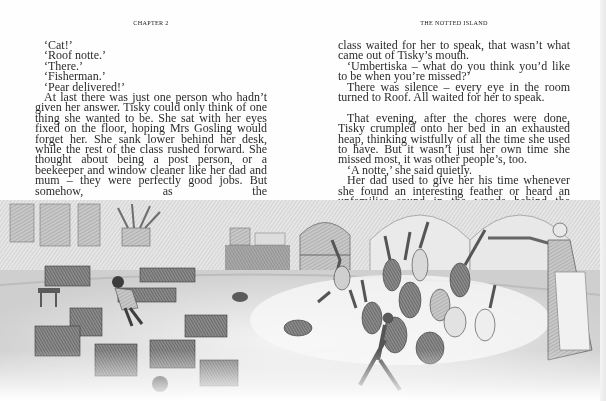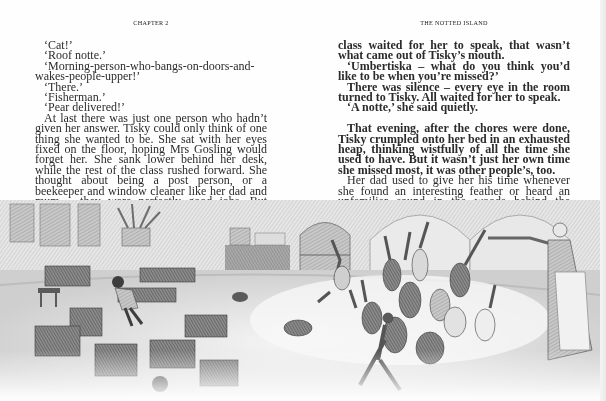--- a/index.html
+++ b/index.html
@@ -20,51 +20,50 @@
     .rh-right { left: 338px; width: 232px; }
     .text-block {
       position: absolute; font-size: 12px; line-height: 10.4px; color: #2b2b2b;
     }
     .tb-left { left: 35px; top: 40px; width: 232px; }
     .tb-right { left: 338px; top: 40px; width: 232px; }
     .text-block p { margin: 0; text-align: justify; }
     .text-block p.dlg { text-indent: 9px; text-align: left; }
     .text-block p.ind { text-indent: 9px; }
     .text-block p.noind { text-indent: 0; }
-    .text-block p.last { text-align-last: left; font-weight: bold; }
+    .text-block p.last { text-align-last: left; }
     .text-block p.gap { margin-top: 10.4px; }
     .illustration {
       position: absolute; left: 0; top: 200px; width: 600px; height: 201px; overflow: hidden;
     }
     .illustration svg { display: block; }
   </style>
 </head>
 <body>
 
 <div class="spread">
 
   <div class="running-head rh-left">CHAPTER 2</div>
   <div class="running-head rh-right">THE NOTTED ISLAND</div>
 
   <div class="text-block tb-left">
     <p class="dlg">‘Cat!’</p>
     <p class="dlg">‘Roof notte.’</p>
-    <p class="dlg">‘Morning-person-who-bangs-on-doors-and-wakes-people-upper!’</p>
     <p class="dlg">‘There.’</p>
     <p class="dlg">‘Fisherman.’</p>
     <p class="dlg">‘Pear delivered!’</p>
     <p class="ind" style="text-align-last: justify;">At last there was just one person who hadn’t given her answer. Tisky could only think of one thing she wanted to be. She sat with her eyes fixed on the floor, hoping Mrs Gosling would forget her. She sank lower behind her desk, while the rest of the class rushed forward. She thought about being a post person, or a beekeeper and window cleaner like her dad and mum – they were perfectly good jobs. But somehow, as the</p>
   </div>
 
   <div class="text-block tb-right">
     <p class="noind last">class waited for her to speak, that wasn’t what came out of Tisky’s mouth.</p>
     <p class="ind last">‘Umbertiska – what do you think you’d like to be when you’re missed?’</p>
-    <p class="ind last">There was silence – every eye in the room turned to Tisky. All waited for her to speak.</p>
+    <p class="ind last">There was silence – every eye in the room turned to Roof. All waited for her to speak.</p>
+    <p class="ind gap last">That evening, after the chores were done, Tisky crumpled onto her bed in an exhausted heap, thinking wistfully of all the time she used to have. But it wasn’t just her own time she missed most, it was other people’s, too.</p>
     <p class="ind last">‘A notte,’ she said quietly.</p>
-    <p class="ind gap last">That evening, after the chores were done, Tisky crumpled onto her bed in an exhausted heap, thinking wistfully of all the time she used to have. But it wasn’t just her own time she missed most, it was other people’s, too.</p>
     <p class="ind" style="text-align-last: justify;">Her dad used to give her his time whenever she found an interesting feather or heard an unfamiliar sound in the woods behind the house. They’d always had The Woodland Postal Service, through which interesting finds or notes were delivered via the Sycamore Sorting Office. Items for delivery were sorted along the near horizontal branches of the great tree in</p>
   </div>
 
   <div class="illustration">
     <svg width="600" height="201" viewBox="0 0 600 201" xmlns="http://www.w3.org/2000/svg">
       <defs>
         <pattern id="hatch" width="3" height="3" patternUnits="userSpaceOnUse" patternTransform="rotate(35)">
           <rect width="3" height="3" fill="#e6e6e6"></rect>
           <line x1="0" y1="0" x2="0" y2="3" stroke="#b8b8b8" stroke-width="0.8"></line>
         </pattern>

